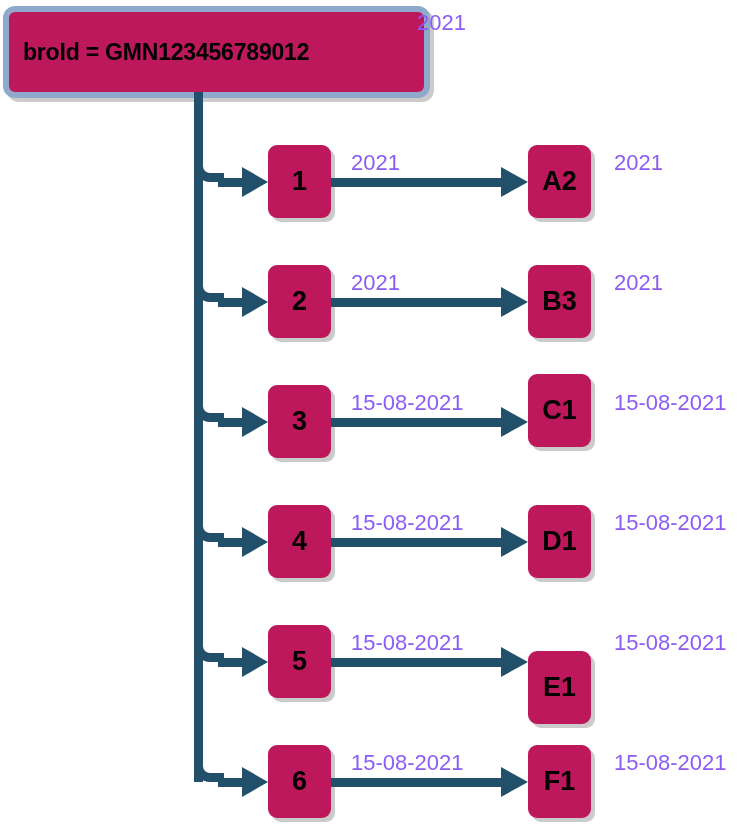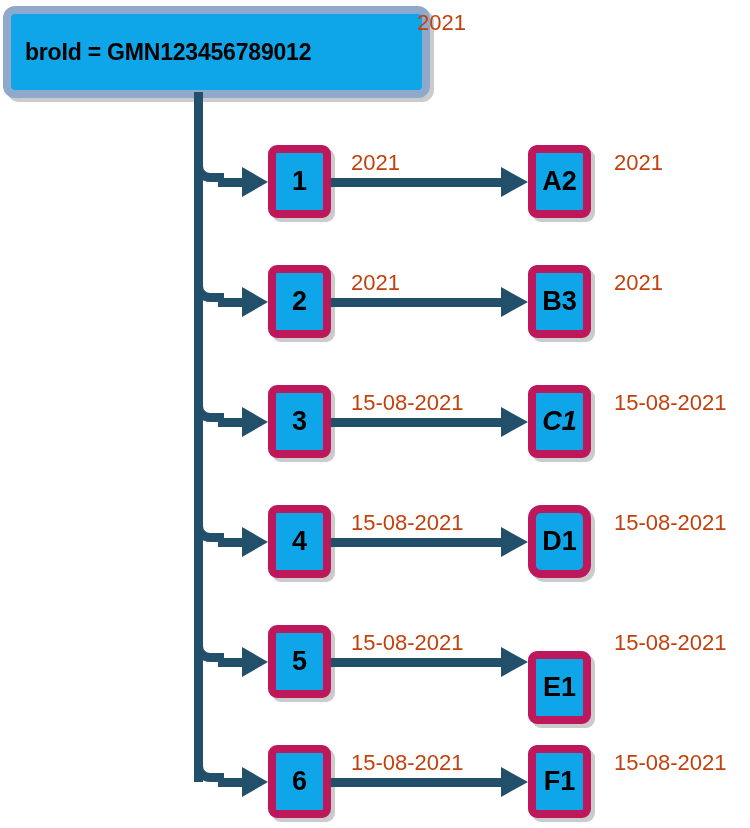--- a/index.html
+++ b/index.html
@@ -15,22 +15,22 @@
     width: 750px;
     height: 828px;
     overflow: hidden;
     background: #ffffff;
   }
 
   
   .node {
     position: absolute;
     box-sizing: border-box;
-    background: #0ea5e9;
-    border: 8px solid #be185d;
+    background: #be185d;
+    border: 6px solid #be185d;
     border-radius: 9px;
     box-shadow: 4px 4px 0 0 rgba(160,160,160,0.55);
     display: flex;
     align-items: center;
     color: #000000;
     font-weight: bold;
   }
 
   
   .header-node {
@@ -105,21 +105,21 @@
     height: 0;
     border-top: 15px solid transparent;
     border-bottom: 15px solid transparent;
     border-left: 27px solid #22506b;
   }
 
   
   .label {
     position: absolute;
     font-size: 22px;
-    color: #c2410c;
+    color: #8b5cf6;
     white-space: nowrap;
     font-weight: normal;
   }
   .header-label { left: 417px; top: 10px; }
   .edge-label   { left: 351px; }
   .tail-label   { left: 614px; }
 </style>
 </head>
 <body>
 
@@ -162,34 +162,34 @@
       <div class="label tail-label" style="top: 269.5px;">2021</div>
       <div class="elbow" style="left: 194px; top: 391.5px; width: 30px; height: 30px;"></div>
       <div class="branch-line" style="left: 218px; top: 417.5px; width: 30px;"></div>
       <div class="arrow-head" style="left: 242px; top: 406.5px;"></div>
       <div class="node row-node node-left" style="top: 385px;">
         <span>3</span>
       </div>
       <div class="link-line" style="top: 417.5px;"></div>
       <div class="link-arrow" style="top: 406.5px;"></div>
       <div class="label edge-label" style="top: 389.5px;">15-08-2021</div>
-      <div class="node row-node node-right" style="top: 385px; font-style: italic;">
+      <div class="node row-node node-right" style="top: 374px;">
         <span>C1</span>
       </div>
       <div class="label tail-label" style="top: 389.5px;">15-08-2021</div>
       <div class="elbow" style="left: 194px; top: 511.5px; width: 30px; height: 30px;"></div>
       <div class="branch-line" style="left: 218px; top: 537.5px; width: 30px;"></div>
       <div class="arrow-head" style="left: 242px; top: 526.5px;"></div>
       <div class="node row-node node-left" style="top: 505px;">
         <span>4</span>
       </div>
       <div class="link-line" style="top: 537.5px;"></div>
       <div class="link-arrow" style="top: 526.5px;"></div>
       <div class="label edge-label" style="top: 509.5px;">15-08-2021</div>
-      <div class="node row-node node-right" style="top: 505px; border-radius: 13px;">
+      <div class="node row-node node-right" style="top: 505px;">
         <span>D1</span>
       </div>
       <div class="label tail-label" style="top: 509.5px;">15-08-2021</div>
       <div class="elbow" style="left: 194px; top: 631.5px; width: 30px; height: 30px;"></div>
       <div class="branch-line" style="left: 218px; top: 657.5px; width: 30px;"></div>
       <div class="arrow-head" style="left: 242px; top: 646.5px;"></div>
       <div class="node row-node node-left" style="top: 625px;">
         <span>5</span>
       </div>
       <div class="link-line" style="top: 657.5px;"></div>

